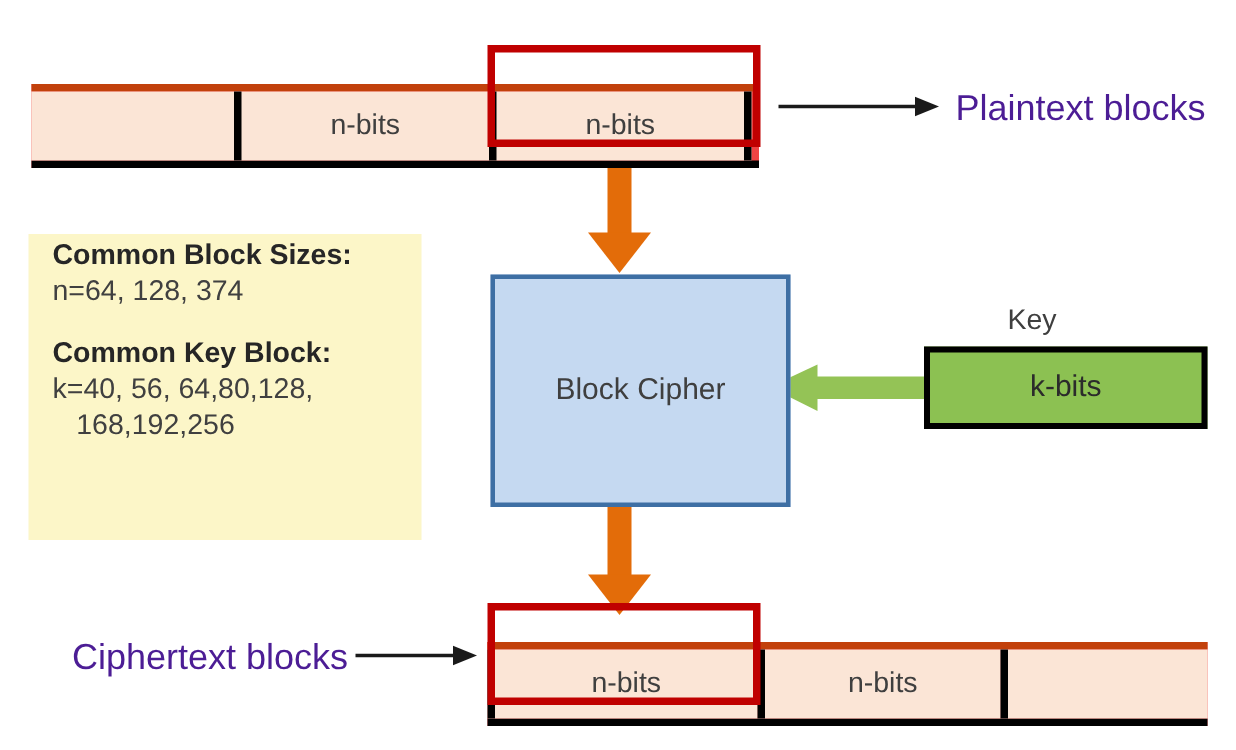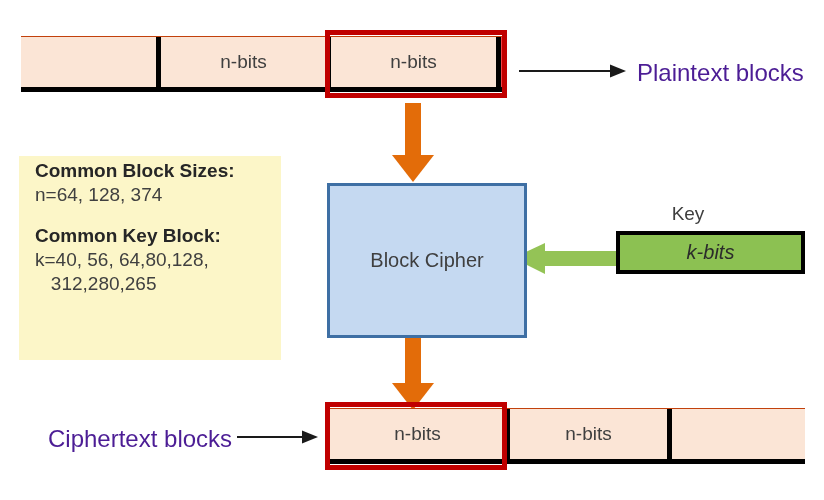--- a/index.html
+++ b/index.html
@@ -15,24 +15,25 @@
     width: 824px;
     height: 500px;
     background: #ffffff;
     overflow: hidden;
   }
 
   
   .block-row {
     position: absolute;
     display: flex;
-    border-top: 1px solid #c2410c;
+    border-top: 5px solid #c2410c;
     border-bottom: 5px solid #000000;
     background: #ef4444;
     box-sizing: border-box;
+    margin-top: 20px;
   }
   .cell {
     position: relative;
     background: #FBE5D6;
     display: flex;
     align-items: center;
     justify-content: center;
     font-size: 19px;
     color: #3f3f3f;
     box-sizing: border-box;
@@ -160,30 +161,30 @@
   <div class="red-box" style="left:325px; top:30px; width:182px; height:68px;"></div>
 
   <div class="side-label" style="left:637px; top:59px;">Plaintext blocks</div>
 
   <div class="note-box" style="left:19px; top:156px; width:262px; height:204px;">
     <div class="note-title note-line">Common Block Sizes:</div>
     <div class="note-line">n=64, 128, 374</div>
     <div class="note-gap"></div>
     <div class="note-title note-line">Common Key Block:</div>
     <div class="note-line">k=40, 56, 64,80,128,</div>
-    <div class="note-line">   312,280,265</div>
+    <div class="note-line">   168,192,256</div>
   </div>
 
   <div class="cipher-box" style="left:327px; top:183px; width:200px; height:155px;">
     <span>Block Cipher</span>
   </div>
 
   <div class="key-label" style="left:595px; top:203px; width:186px;">Key</div>
 
-  <div class="key-box" style="left:616px; top:231px; width:189px; height:43px;font-style:italic;">
+  <div class="key-box" style="left:616px; top:231px; width:189px; height:55px;">
     <span>k-bits</span>
   </div>
 
   <div class="block-row" style="left:325px; top:408px; width:480px; height:56px;">
     <div class="cell edge-left" style="width:180px;">
       <span>n-bits</span>
     </div>
     <div class="cell" style="width:162px;">
       <span>n-bits</span>
     </div>

